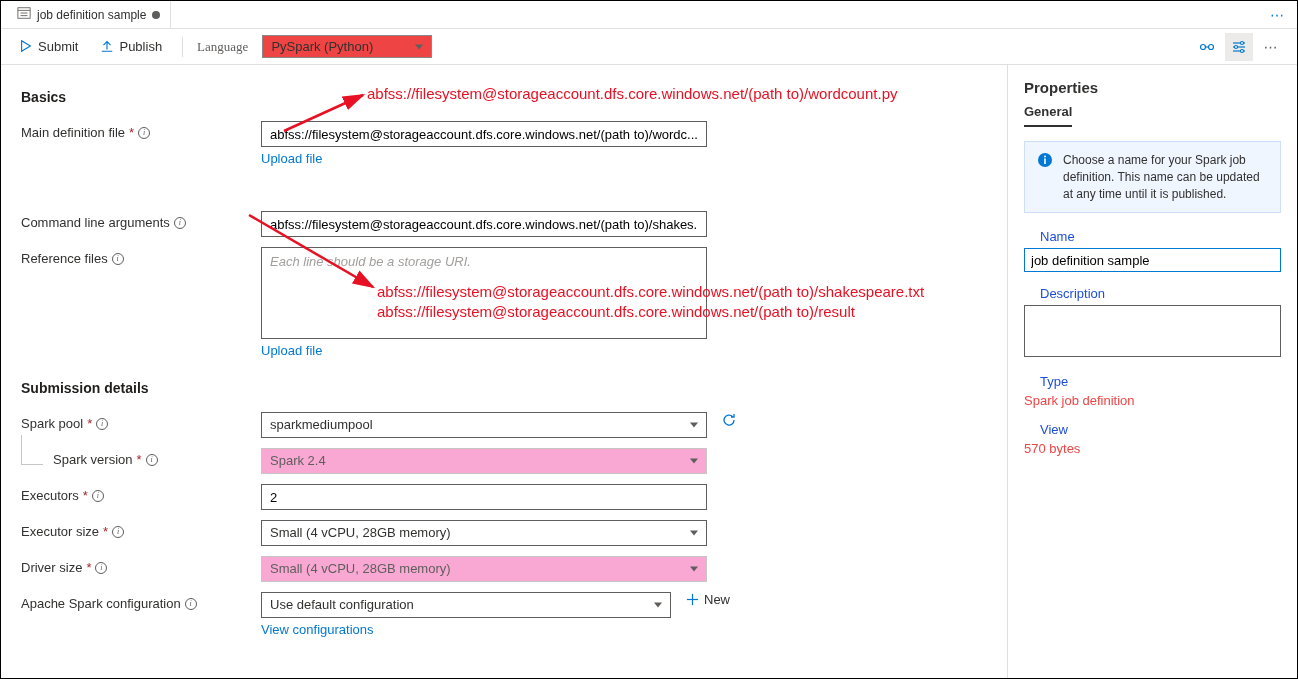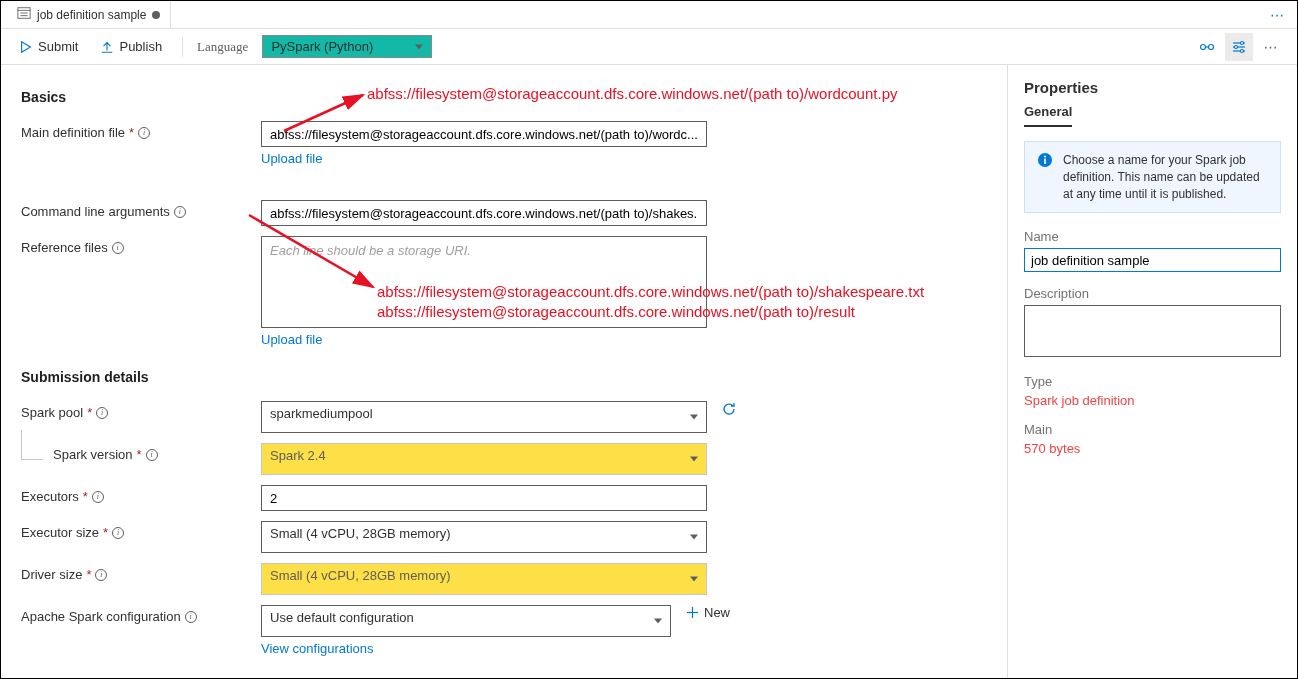--- a/index.html
+++ b/index.html
@@ -6,70 +6,70 @@
     body { font-size: 13px; color: #323130; background: #fff; width: 1298px; height: 679px; overflow: hidden; border: 1px solid #000; }
     
     .tab-bar { height: 28px; display: flex; align-items: center; border-bottom: 1px solid #e1dfdd; padding: 0 6px; }
     .tab { display: flex; align-items: center; gap: 6px; padding: 0 10px; height: 100%; border-right: 1px solid #e1dfdd; }
     .tab-icon svg { width: 14px; height: 14px; }
     .tab-label { font-size: 12px; color: #323130; }
     .tab-dirty { width: 8px; height: 8px; border-radius: 50%; background: #605e5c; }
     .tab-more { margin-left: auto; color: #0078d4; padding: 0 6px; cursor: pointer; font-size: 14px; letter-spacing: 1px; }
     
     .toolbar { height: 36px; display: flex; align-items: center; gap: 10px; padding: 0 12px; border-bottom: 1px solid #e1dfdd; }
-    .tb-btn { display: flex; align-items: center; gap: 5px; padding: 4px 6px; cursor: pointer; font-size: 13px; color: #323130; }
+    .tb-btn { display: flex; gap: 5px; padding: 4px 6px; cursor: pointer; font-size: 13px; color: #323130; }
     .tb-btn svg { width: 14px; height: 14px; }
     .tb-sep { width: 1px; height: 20px; background: #e1dfdd; margin: 0 4px; }
     .tb-label { color: #605e5c; font-size: 13px; margin-right: 4px; font-family: Liberation Serif, serif; }
-    .tb-select { border: 1px solid #8a8886; padding: 3px 24px 3px 8px; font-size: 13px; min-width: 170px; position: relative; cursor: pointer; background:#14b8a6; }
+    .tb-select { border: 1px solid #8a8886; padding: 3px 24px 3px 8px; font-size: 13px; min-width: 170px; position: relative; cursor: pointer; background:#ef4444; }
     .tb-select::after { content: ""; position: absolute; right: 8px; top: 50%; transform: translateY(-50%); border-left: 4px solid transparent; border-right: 4px solid transparent; border-top: 5px solid #605e5c; }
     .tb-right { margin-left: auto; display: flex; align-items: center; gap: 4px; }
     .tb-iconbtn { width: 28px; height: 28px; display: flex; align-items: center; justify-content: center; cursor: pointer; }
     .tb-iconbtn.active { background: #edebe9; }
     .tb-iconbtn svg { width: 16px; height: 16px; stroke: #0078d4; }
     
     .main-area { display: flex; height: calc(100% - 64px); justify-content: center; }
     .form-pane { flex: 1; overflow-y: auto; padding: 16px 20px; position: relative; }
     .props-pane { width: 290px; border-left: 1px solid #e1dfdd; padding: 14px 16px; overflow-y: auto; }
     
     .section-title { font-size: 14px; font-weight: 600; margin: 8px 0 16px 0; color: #201f1e; }
     .field-row { display: flex; align-items: flex-start; margin-bottom: 10px; }
     .field-label { width: 240px; min-width:240px; font-size: 13px; color: #323130; display: flex; align-items: center; gap: 4px; padding-top: 4px; }
     .req { color: #a4262c; }
     .info-icon { width: 12px; height: 12px; border: 1px solid #605e5c; border-radius: 50%; display: inline-flex; align-items: center; justify-content: center; font-size: 8px; color: #605e5c; font-style: italic; font-family: serif; }
     .field-input-col { flex: 0 0 446px; display: flex; flex-direction: column; gap: 4px; }
     .text-input { border: 1px solid #605e5c; padding: 4px 8px; font-size: 13px; width: 100%; height: 26px; }
     .textarea-input { border: 1px solid #605e5c; padding: 6px 8px; font-size: 13px; width: 100%; height: 92px; resize: none; font-style: italic; color: #a19f9d; }
     .textarea-input::placeholder { color: #a19f9d; font-style: italic; }
     .link { color: #0078d4; font-size: 13px; cursor: pointer; text-decoration: none; }
-    .select-input { border: 1px solid #605e5c; padding: 4px 24px 4px 8px; font-size: 13px; width: 100%; height: 32px; position: relative; cursor: pointer; background:#fff;}
-    .select-input.ro { background: #fde047; color: #605e5c; border-color:#c8c6c4;}
+    .select-input { border: 1px solid #605e5c; padding: 4px 24px 4px 8px; font-size: 13px; width: 100%; height: 26px; position: relative; cursor: pointer; background:#fff;}
+    .select-input.ro { background: #f9a8d4; color: #605e5c; border-color:#c8c6c4;}
     .select-input::after { content: ""; position: absolute; right: 8px; top: 50%; transform: translateY(-50%); border-left: 4px solid transparent; border-right: 4px solid transparent; border-top: 5px solid #605e5c; }
     .inline-action { margin-left: 14px; display: flex; align-items: center; gap: 4px; color: #323130; cursor: pointer; }
     .inline-action svg { width: 15px; height: 15px; }
     .refresh-btn { margin-left: 14px; cursor: pointer; color: #0078d4; }
     .refresh-btn svg { width: 16px; height: 16px; }
     
     .indent-line { width: 22px; height: 30px; border-left: 1px solid #c8c6c4; border-bottom: 1px solid #c8c6c4; margin-right: 6px; margin-top:-20px; }
     .indented-row .field-label { padding-left: 0; width: 240px; display:flex; }
     .indented-row .indent-wrap { display:flex; align-items:flex-end; }
     
     .annotation { position: absolute; color: #e81123; font-size: 15px; font-weight: 500; white-space: nowrap; pointer-events: none; }
     .arrow { position: absolute; pointer-events: none; }
     
     .props-title { font-size: 15px; font-weight: 600; margin-bottom: 8px; }
     .props-tab { display: inline-block; font-size: 13px; font-weight: 600; padding-bottom: 6px; border-bottom: 2px solid #323130; margin-bottom: 14px; cursor: pointer; }
     .info-box { background: #f0f6ff; border: 1px solid #cde0f7; padding: 10px 12px; display: flex; gap: 10px; font-size: 12px; color: #323130; margin-bottom: 16px; line-height: 1.4; }
     .info-box svg { flex-shrink: 0; width: 16px; height: 16px; }
-    .props-label { font-size: 13px; margin-bottom: 4px; color: #737373; }
+    .props-label { font-size: 13px; margin-bottom: 4px; color: #1d4ed8; margin-left: 16px; }
     .props-input { border: 1px solid #0078d4; padding: 4px 6px; width: 100%; font-size: 13px; height: 24px; margin-bottom: 14px; outline:none; }
     .props-textarea { border: 1px solid #605e5c; width: 100%; height: 52px; margin-bottom: 14px; resize: none; padding: 4px 6px; font-size: 13px; }
     .props-static { font-size: 13px; color: #ef4444; margin-bottom: 14px; }
     
-    .gap-lg { margin-bottom: 34px; }
+    .gap-lg { margin-bottom: 45px; }
     .gap-md { margin-bottom: 22px; }
   </style>
 </head>
 <body>
 
 <div class="tab-bar">
   <div class="tab">
     <span class="tab-icon">
       <svg viewBox="0 0 16 16" fill="none" stroke="#605e5c" stroke-width="1">
           <rect x="1" y="2" width="14" height="12"></rect>
@@ -290,16 +290,16 @@
           <rect x="7.2" y="6.5" width="1.6" height="5.5" fill="#fff"></rect>
         </svg>
       <span>Choose a name for your Spark job definition. This name can be updated at any time until it is published.</span>
     </div>
     <div class="props-label">Name</div>
     <input class="props-input" value="job definition sample" style="">
     <div class="props-label">Description</div>
     <textarea class="props-textarea" style=""></textarea>
     <div class="props-label">Type</div>
     <div class="props-static">Spark job definition</div>
-    <div class="props-label">Main</div>
+    <div class="props-label">View</div>
     <div class="props-static">570 bytes</div>
   </div>
 </div>
 
 </body></html>

